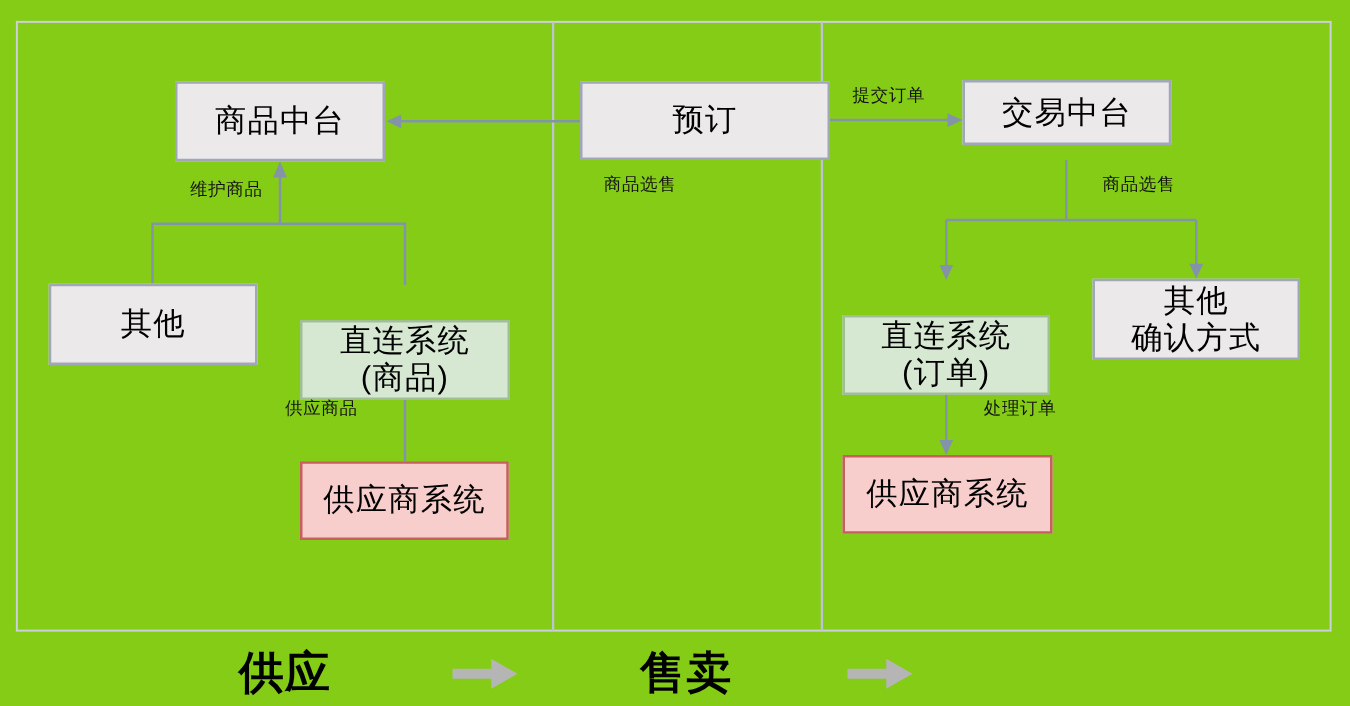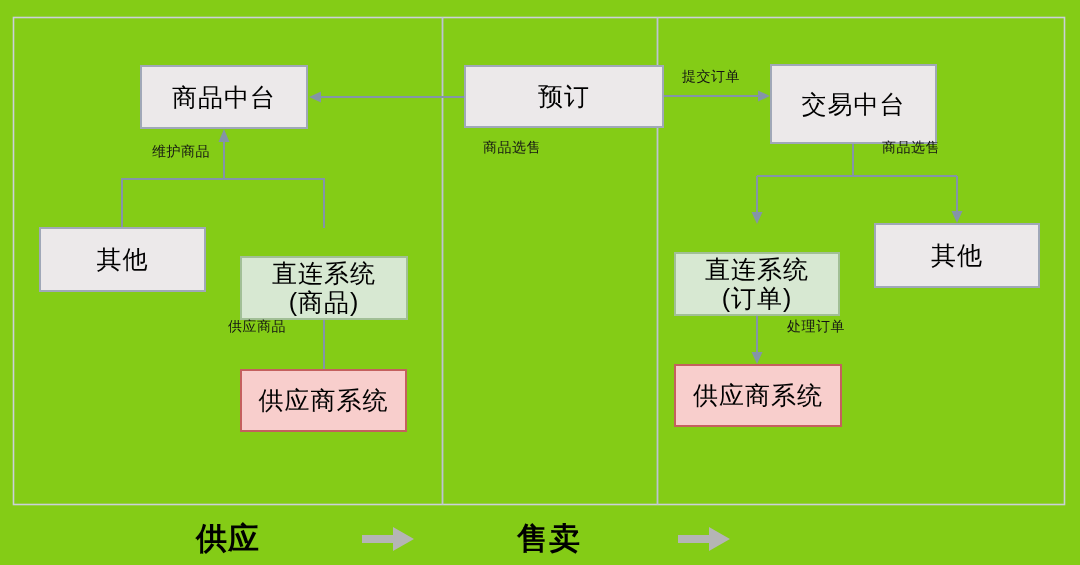--- a/index.html
+++ b/index.html
@@ -15,21 +15,21 @@
   }
   .node.gray {background:var(--gray_fill,#ECE9EA);border:2px solid var(--gray_border,#A0A8B8);}
   .node.green{background:var(--green_fill,#D7E8D2);border:2px solid var(--green_border,#A1BF96);margin-top:28px;}
   .node.red  {background:var(--red_fill,#F8CECC);border:2px solid var(--red_border,#C4605E);}
   .edge-label{
     position:absolute;transform:translate(-50%,-50%);
     font-size:14px;color:#141414;white-space:nowrap;letter-spacing:.5px;
   }
   .stage-label{
     position:absolute;transform:translate(-50%,-50%);
-    font-size:31px;font-weight:700;color:#000;white-space:nowrap;letter-spacing:1px;
+    font-size:36px;font-weight:700;color:#000;white-space:nowrap;letter-spacing:1px;
   }
   svg{display:block;}
 </style>
 </head>
 <body>
 
 <div class="canvas">
 
   <svg class="layer" width="1080" height="565" viewBox="0 0 1080 565">
     <g>
@@ -67,40 +67,41 @@
     <g fill="#B5B5B5" stroke="none">
       <path d="M362,535 h31 v-8 l21,12 l-21,12 v-8 h-31 z"></path>
       <path d="M678,535 h31 v-8 l21,12 l-21,12 v-8 h-31 z"></path>
     </g>
   </svg>
 
   <div class="node gray" style="left:140px;top:65px;width:168px;height:64px">商品中台</div>
 
   <div class="node gray" style="left:464px;top:65px;width:200px;height:63px">预订</div>
 
-  <div class="node gray" style="left:770px;top:64px;width:167px;height:80px">交易中台</div>
+  <div class="node gray" style="left:770px;top:64px;width:167px;height:52px">交易中台</div>
 
   <div class="node gray" style="left:39px;top:227px;width:167px;height:65px">
     <div>其他</div>
   </div>
 
   <div class="node green" style="left:240px;top:228px;width:168px;height:64px">
     <div>直连系统</div>
     <div>(商品)</div>
   </div>
 
   <div class="node red" style="left:240px;top:369px;width:167px;height:63px">供应商系统</div>
 
   <div class="node green" style="left:674px;top:224px;width:166px;height:64px">
     <div>直连系统</div>
     <div>(订单)</div>
   </div>
 
   <div class="node gray" style="left:874px;top:223px;width:166px;height:65px">
     <div>其他</div>
+    <div>确认方式</div>
   </div>
 
   <div class="node red" style="left:674px;top:364px;width:168px;height:63px">供应商系统</div>
 
   <div class="edge-label" style="left:181px;top:152px">维护商品</div>
 
   <div class="edge-label" style="left:257px;top:327px">供应商品</div>
 
   <div class="edge-label" style="left:512px;top:148px">商品选售</div>
 

